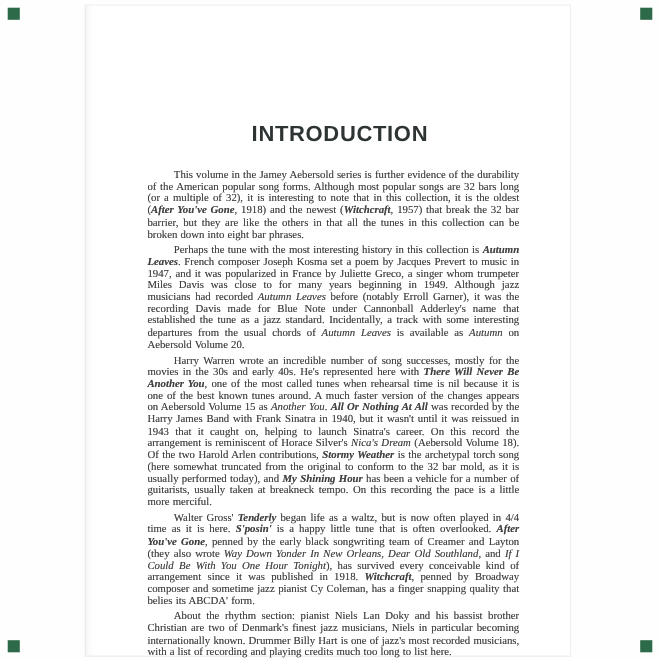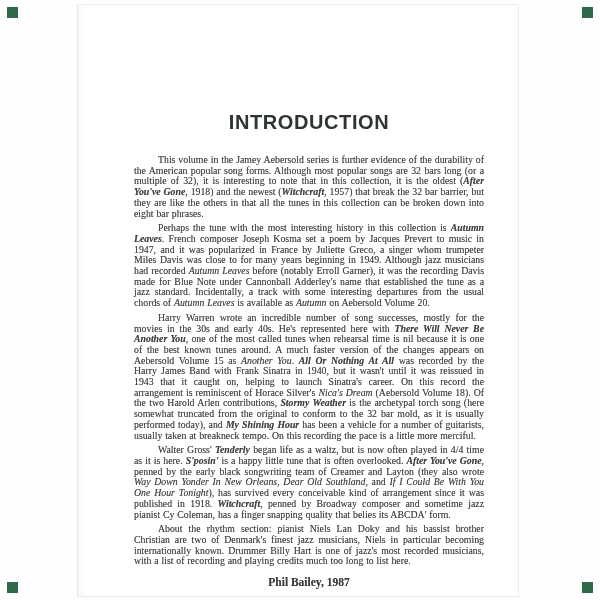--- a/index.html
+++ b/index.html
@@ -43,21 +43,21 @@
     font-family: "Liberation Sans", sans-serif;
     font-weight: bold;
     font-size: 20px;
     letter-spacing: 0.6px;
     color: #2e3434;
   }
   .paras {
     margin-top: 21px;
   }
   .para {
-    margin: 0 0 4px 0;
+    margin: 0 12px 4px 0;
     font-size: 9.8px;
     line-height: 10.7px;
     text-align: justify;
     text-indent: 24px;
     word-spacing: 0.4px;
     color: #414141;
     text-shadow: 0 0 0.4px rgba(70,70,70,0.55);
   }
   .seg-bi { font-weight: bold; font-style: italic; }
   .seg-i  { font-style: italic; }

